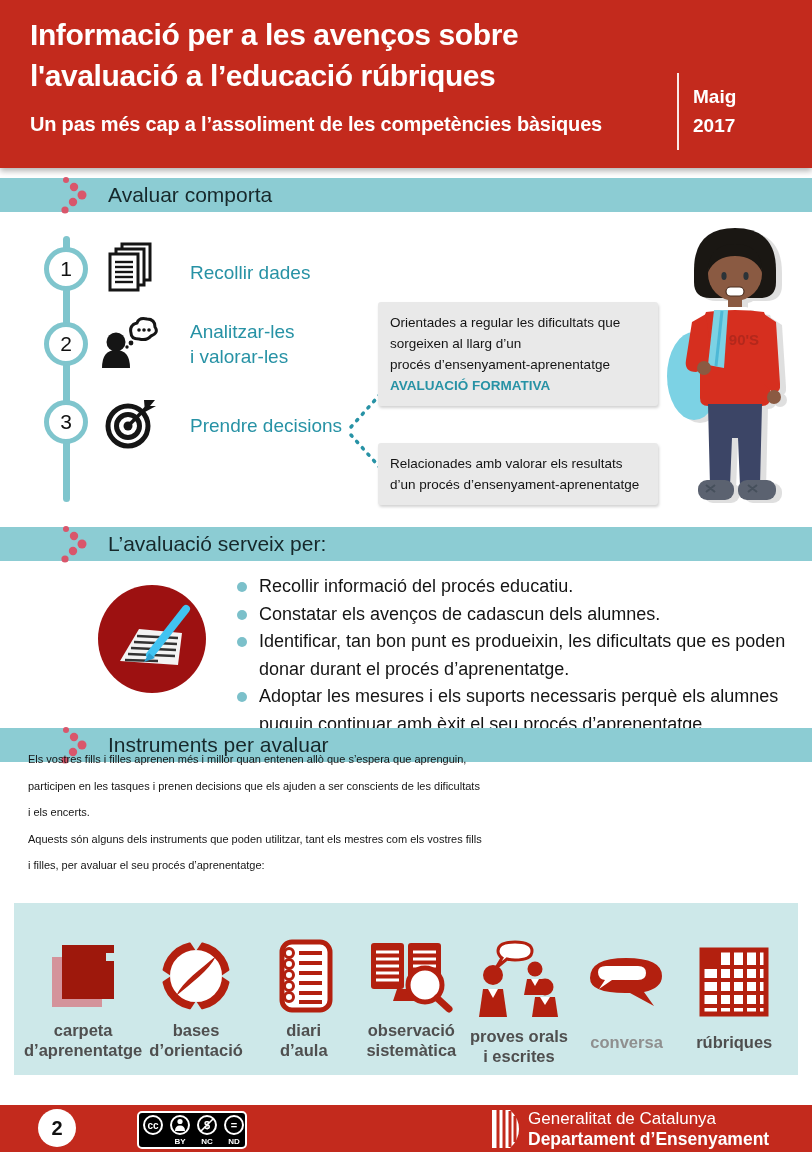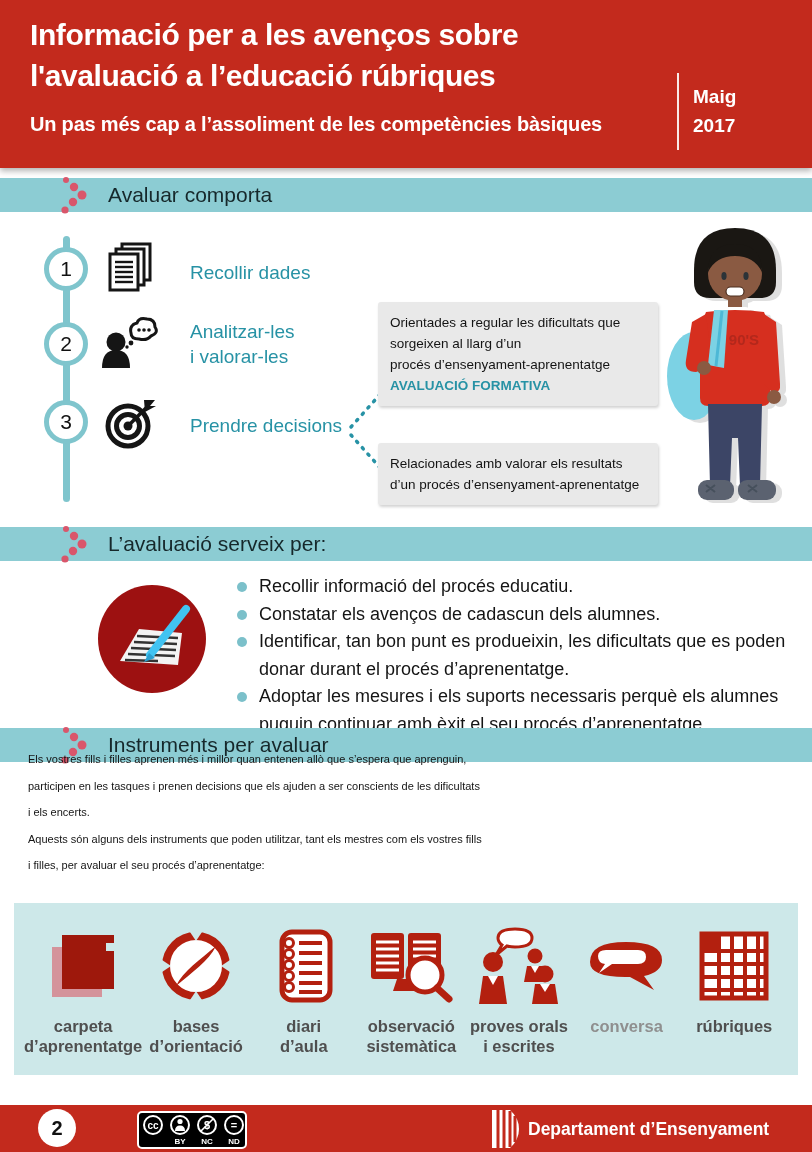--- a/index.html
+++ b/index.html
@@ -66,21 +66,21 @@
             line-height:27.5px; white-space:pre; }
   .bdot { position:absolute; left:0; top:9px; width:10px; height:10px;
           border-radius:50%; background:#7bc0ca; }
 
   
   .intro { position:absolute; left:28px; top:746px; width:775px; font-size:11px;
            color:#141414; line-height:26.5px; }
   .intro p { margin:0; white-space:pre; }
 
   .inst-box { position:absolute; left:14px; top:903px; width:784px; height:172px;
-              background:#cde8e9; display:flex; padding:0 10px; box-sizing:border-box; }
+              background:#cde8e9; display:flex; padding:16px 10px; box-sizing:border-box; }
   .inst-item { flex:1; display:flex; flex-direction:column; align-items:center;
                padding-top:20px; }
   .inst-icon { height:86px; display:flex; align-items:center; justify-content:center; }
   .inst-label { margin-top:7px; font-size:16.5px; font-weight:bold; color:#4f4f4f;
                 text-align:center; white-space:pre; line-height:20px; }
   .inst-item:nth-child(6) .inst-label { color:#8f8f8f; }
 
   
   .footer { position:absolute; left:0; top:1105px; width:812px; height:47px;
             background:#c32a1d; }
@@ -431,17 +431,18 @@
     <svg width="30" height="42" viewBox="0 0 30 42">
       <path d="M2,2 H20 Q29,10 29,21 Q29,32 20,40 H2 Z" fill="#fff"></path>
       <g stroke="#c32a1d" stroke-width="3">
         <line x1="8" y1="2" x2="8" y2="40"></line>
           <line x1="14" y1="2" x2="14" y2="40"></line>
         <line x1="20" y1="3" x2="20" y2="39"></line>
           <line x1="25" y1="8" x2="25" y2="34"></line>
       </g>
     </svg>
     <div class="org-text">
+      <div class="org-line1">Generalitat de Catalunya</div>
       <div class="org-line2">Departament d’Ensenyament</div>
     </div>
   </div>
 
 </div>
 
 </body></html>

